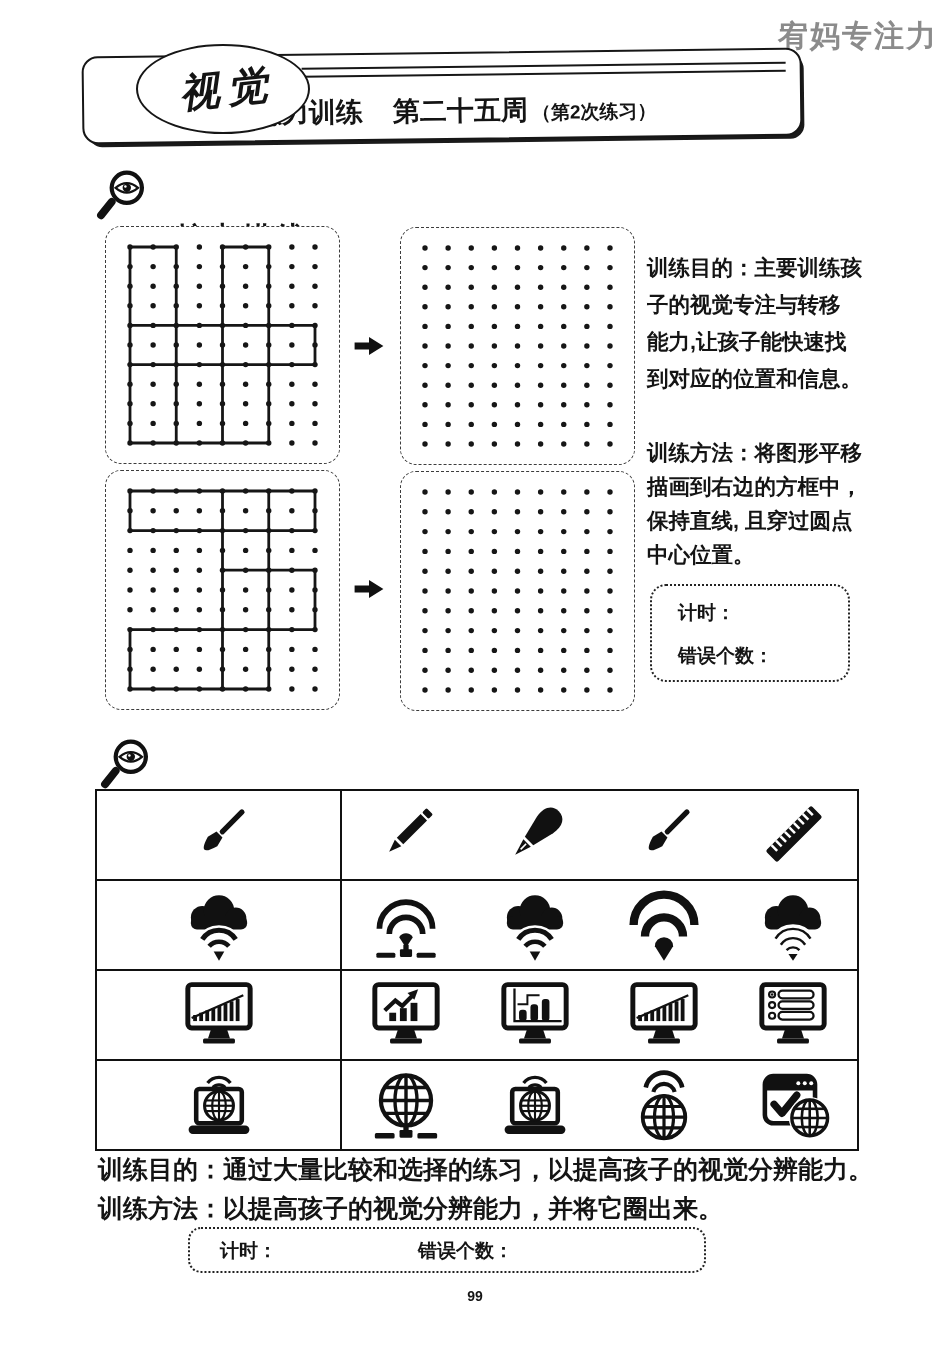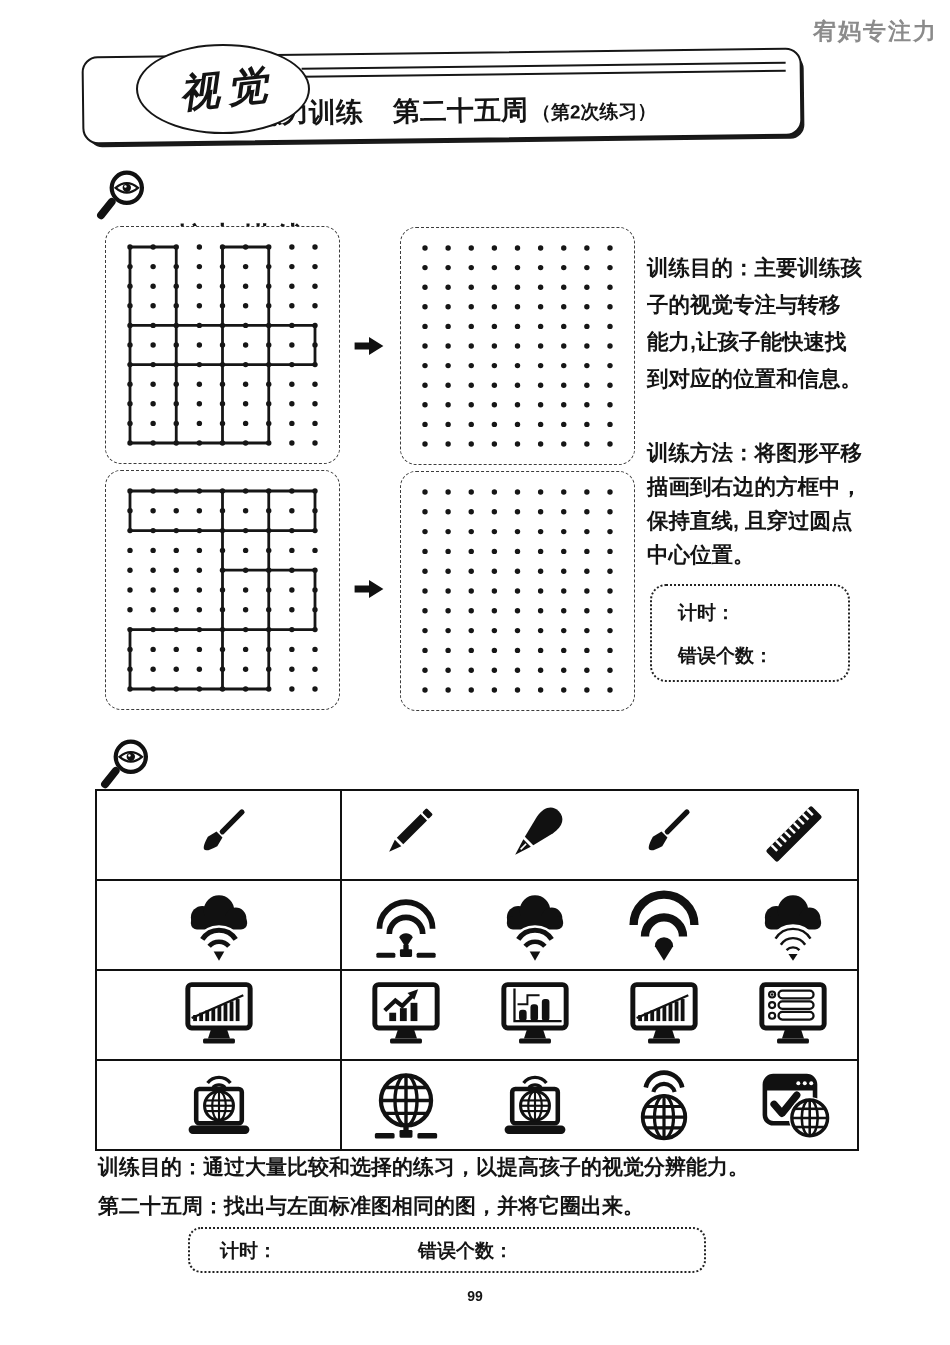--- a/index.html
+++ b/index.html
@@ -1,19 +1,19 @@
 <!DOCTYPE html>
 <html><head>
 <meta charset="utf-8">
 <style>
   html,body{margin:0;padding:0;background:#ffffff;}
   .page{position:relative;width:950px;height:1345px;background:#fff;overflow:hidden;
         font-family:"Liberation Sans","DejaVu Sans",sans-serif;color:#141414;}
   .abs{position:absolute;}
-  .watermark{right:12px;top:16px;font-size:23px;font-weight:bold;color:#8b8b8b;letter-spacing:2px;}
+  .watermark{right:12px;top:16px;font-size:30px;font-weight:bold;color:#8b8b8b;letter-spacing:2px;}
   
   .header-box{left:82px;top:52px;width:716px;height:84px;border:2.5px solid #161616;border-radius:16px;
               transform:rotate(-0.7deg);box-shadow:4px 5px 0 -2px #1a1a1a;background:#fff;}
   .hline{position:absolute;height:2.4px;background:#161616;left:218px;right:14px;}
   .hline.l1{top:12px;} .hline.l2{top:20px;}
   .title-line{position:absolute;left:0;right:0;bottom:9px;text-align:center;white-space:nowrap;}
   .title-main{font-size:27px;font-weight:bold;}
   .title-week{font-size:27px;font-weight:bold;margin-left:30px;}
   .title-note{font-size:19px;font-weight:bold;margin-left:4px;}
   .badge{left:136px;top:44px;width:170px;height:86px;border:2.5px solid #161616;border-radius:50%;
@@ -35,21 +35,21 @@
   .timerbox .lab{position:absolute;font-size:19px;font-weight:bold;}
   
   .ftable{left:95px;top:789px;width:760px;border:2.4px solid #111;background:#fff;}
   .trow{display:grid;grid-template-columns:245px 1fr 1fr 1fr 1fr;height:88px;border-bottom:2px solid #111;}
   .trow:last-child{border-bottom:none;}
   .tcell{display:flex;align-items:center;justify-content:center;}
   .tcell.std{border-right:2px solid #111;}
   .tcell svg{width:76px;height:76px;}
   .trow.r1 .tcell svg{width:70px;height:70px;}
   
-  .btext{left:98px;width:820px;font-size:21px;font-weight:bold;white-space:nowrap;}
+  .btext{left:98px;width:820px;font-size:25px;font-weight:bold;white-space:nowrap;}
   .bbox{left:188px;top:1227px;width:514px;height:42px;border:2.2px dotted #222;border-radius:13px;}
   .bbox .lab{position:absolute;top:9px;font-size:19px;font-weight:bold;}
   .pagenum{left:0;right:0;top:1288px;text-align:center;font-size:14px;font-weight:bold;}
   .dotgrid{display:block;}
   .arrow-wrap{width:44px;height:30px;}
   .arrow-wrap svg{width:100%;height:100%;}
   .icon-wrap svg{width:100%;height:100%;}
 </style>
 </head>
 <body>
@@ -848,21 +848,21 @@
         </div>
       <div class="tcell">
           <svg viewBox="0 0 100 100">
             <use href="#sym-browser-check-globe" xlink:href="#sym-browser-check-globe"></use>
           </svg>
         </div>
     </div>
   </div>
 
   <div class="abs btext" style="top:1153px;">训练目的：通过大量比较和选择的练习，以提高孩子的视觉分辨能力。</div>
-  <div class="abs btext" style="top:1192px;">第二十五周：找出与左面标准图相同的图，并将它圈出来。</div>
+  <div class="abs btext" style="top:1192px;">训练方法：以提高孩子的视觉分辨能力，并将它圈出来。</div>
 
   <div class="abs bbox">
     <span class="lab" style="left:30px;">计时：</span>
     <span class="lab" style="left:228px;">错误个数：</span>
   </div>
 
   <div class="abs pagenum">99</div>
 
 </div>
 

